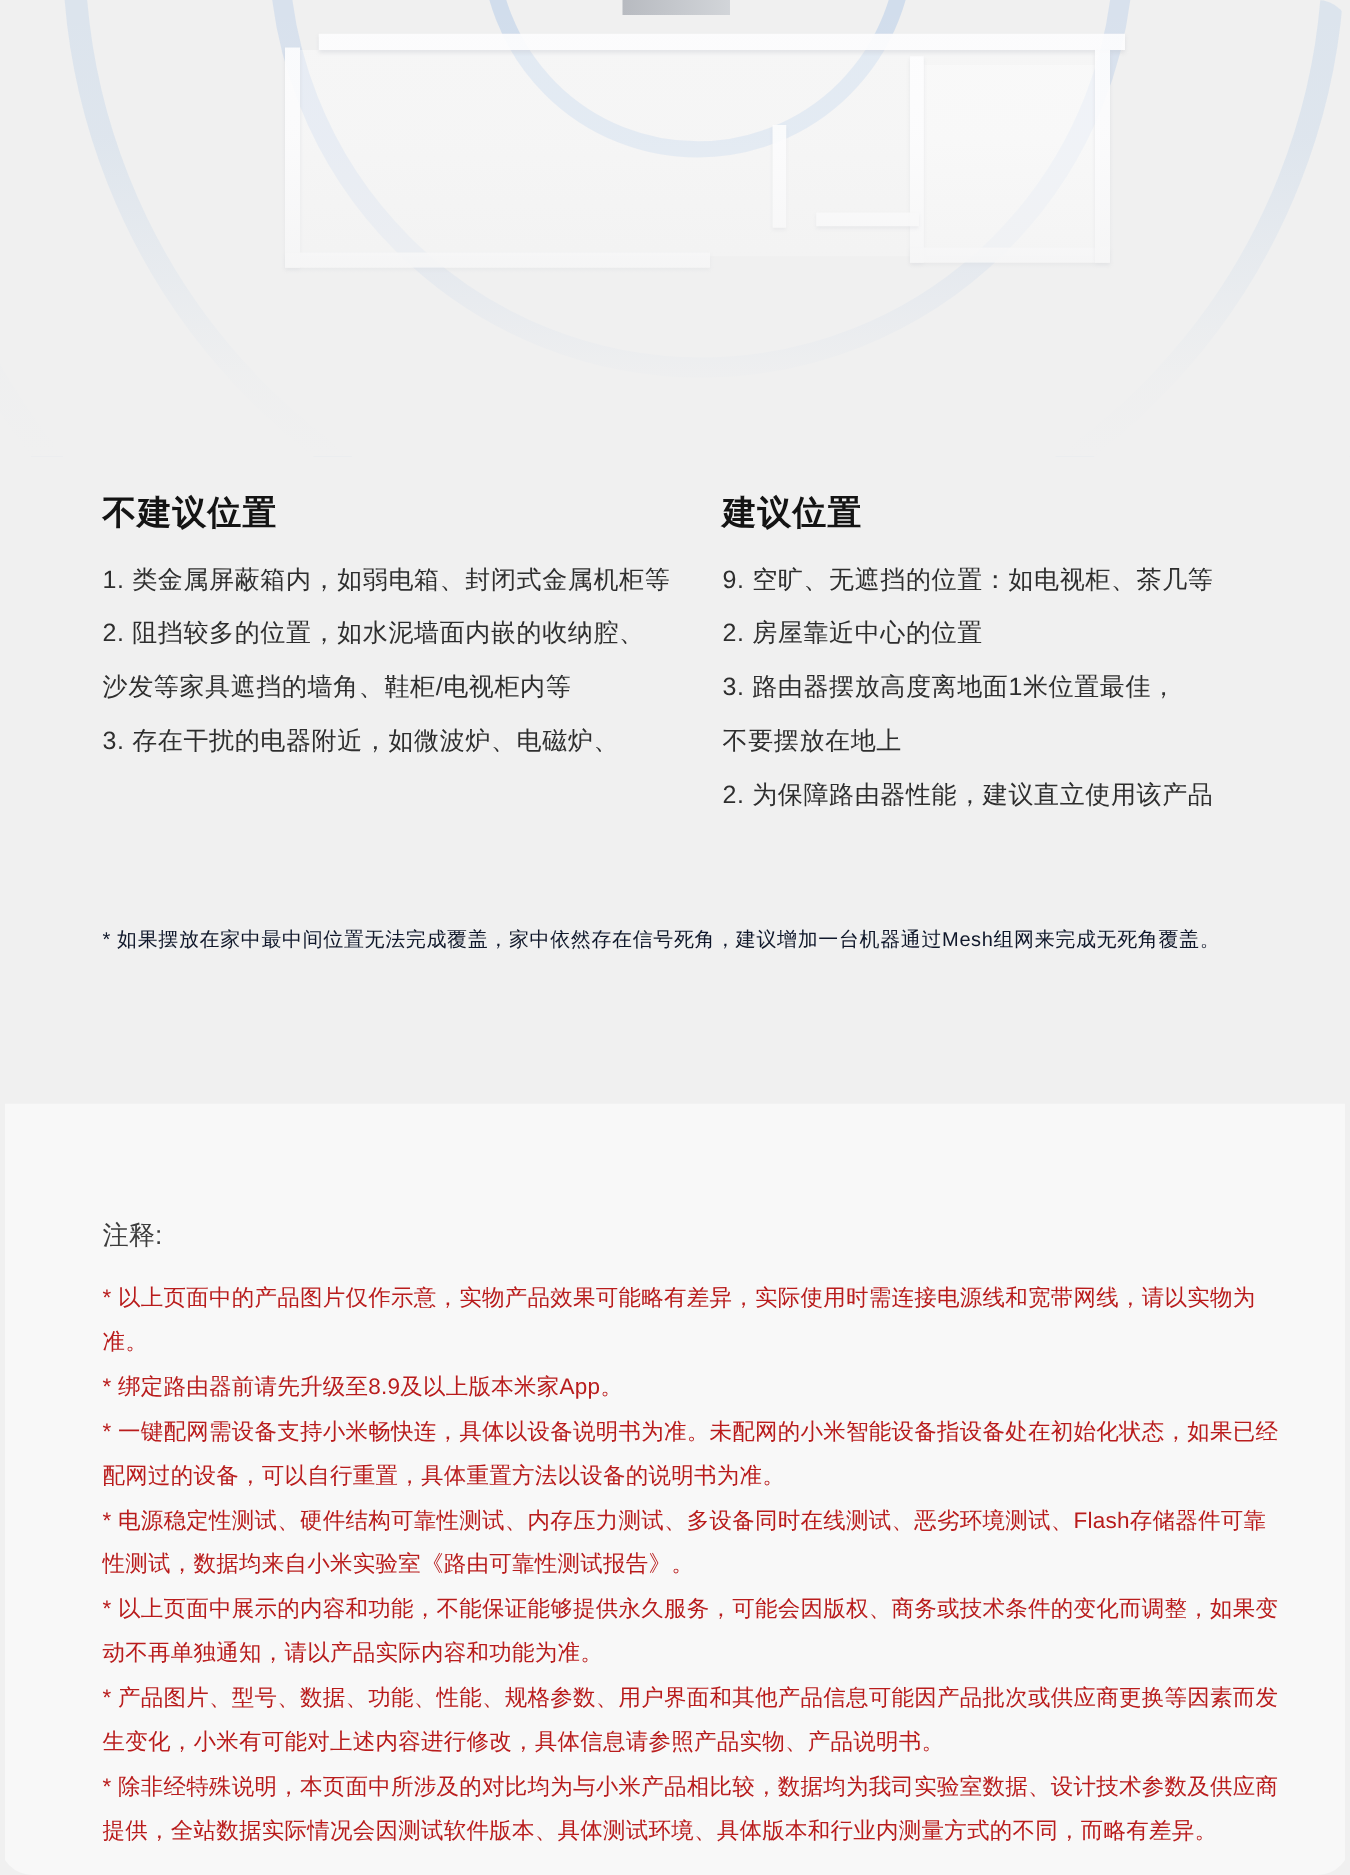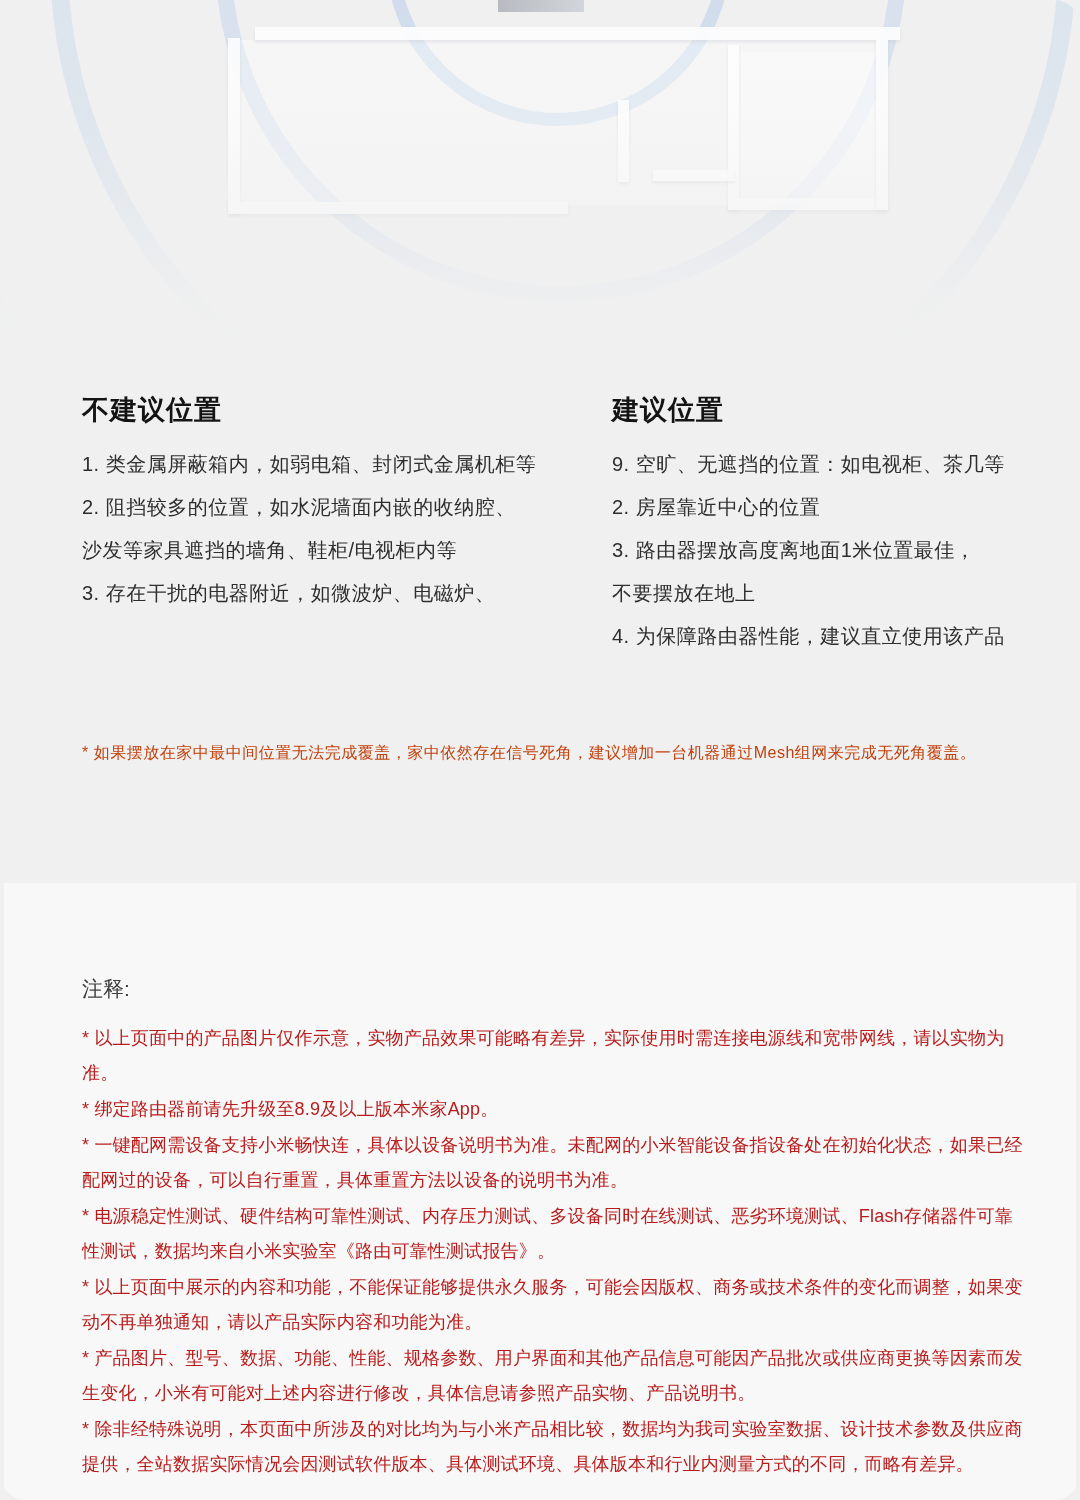--- a/index.html
+++ b/index.html
@@ -32,27 +32,27 @@
   .w-mid-h    { left: 653px; top: 170px; width: 82px;  height: 11px; }
   .router-box { position: absolute; left: 498px; top: 0; width: 86px; height: 12px;
                 background: linear-gradient(90deg, #b7bac0, #d2d5d9); }
   .hero-fade { position: absolute; left: 0; top: 0; width: 100%; height: 100%;
                background: linear-gradient(180deg, rgba(240,240,240,0) 0%, rgba(240,240,240,0.10) 30%,
                            rgba(240,240,240,0.55) 58%, rgba(240,240,240,0.92) 82%, #f0f0f0 100%); }
 
   
   .col { position: absolute; top: 393px; }
   .col-left  { left: 82px;  width: 515px; }
-  .col-right { left: 612px; width: 445px; }
+  .col-right { left: 578px; width: 445px; }
   .col h2 { margin: 0 0 16px 0; font-size: 27px; line-height: 34px; font-weight: 700;
             color: #141414; letter-spacing: 1px; }
   .pline { font-size: 20px; line-height: 43px; color: #2e2e2e; letter-spacing: 0.5px; white-space: nowrap; }
 
   .mesh-note { position: absolute; left: 82px; top: 741px; width: 960px;
-               font-size: 16px; line-height: 24px; color: #c2410c; letter-spacing: 0.5px; }
+               font-size: 16px; line-height: 24px; color: #0f172a; letter-spacing: 0.5px; }
 
   
   .notes-card { position: absolute; left: 4px; top: 883px; width: 1072px; height: 617px;
                 background: #f8f8f8; box-sizing: border-box; padding: 92px 50px 0 78px; }
   .notes-card h3 { margin: 0 0 18px 0; font-size: 21px; line-height: 28px; font-weight: 400; color: #3d3d3d; }
   .notes-card p { margin: 0 0 1px 0; width: 944px; font-size: 18px; line-height: 35px;
                   color: #b91c1c; letter-spacing: 0.2px; word-break: break-all; }
 </style>
 </head>
 <body>
@@ -85,21 +85,21 @@
     <div class="pline">沙发等家具遮挡的墙角、鞋柜/电视柜内等</div>
     <div class="pline">3. 存在干扰的电器附近，如微波炉、电磁炉、</div>
   </div>
 
   <div class="col col-right">
     <h2>建议位置</h2>
     <div class="pline">9. 空旷、无遮挡的位置：如电视柜、茶几等</div>
     <div class="pline">2. 房屋靠近中心的位置</div>
     <div class="pline">3. 路由器摆放高度离地面1米位置最佳，</div>
     <div class="pline">不要摆放在地上</div>
-    <div class="pline">4. 为保障路由器性能，建议直立使用该产品</div>
+    <div class="pline">2. 为保障路由器性能，建议直立使用该产品</div>
   </div>
 
   <div class="mesh-note">* 如果摆放在家中最中间位置无法完成覆盖，家中依然存在信号死角，建议增加一台机器通过Mesh组网来完成无死角覆盖。</div>
 
   <div class="notes-card">
     <h3>注释:</h3>
     <p>* 以上页面中的产品图片仅作示意，实物产品效果可能略有差异，实际使用时需连接电源线和宽带网线，请以实物为准。</p>
     <p>* 绑定路由器前请先升级至8.9及以上版本米家App。</p>
     <p>* 一键配网需设备支持小米畅快连，具体以设备说明书为准。未配网的小米智能设备指设备处在初始化状态，如果已经配网过的设备，可以自行重置，具体重置方法以设备的说明书为准。</p>
     <p>* 电源稳定性测试、硬件结构可靠性测试、内存压力测试、多设备同时在线测试、恶劣环境测试、Flash存储器件可靠性测试，数据均来自小米实验室《路由可靠性测试报告》。</p>

